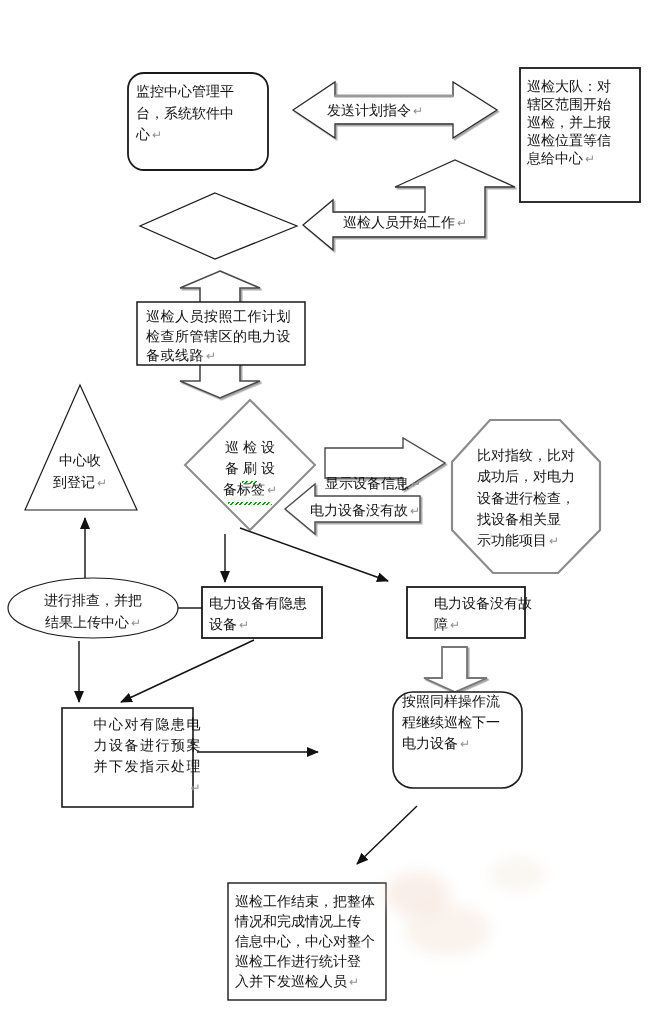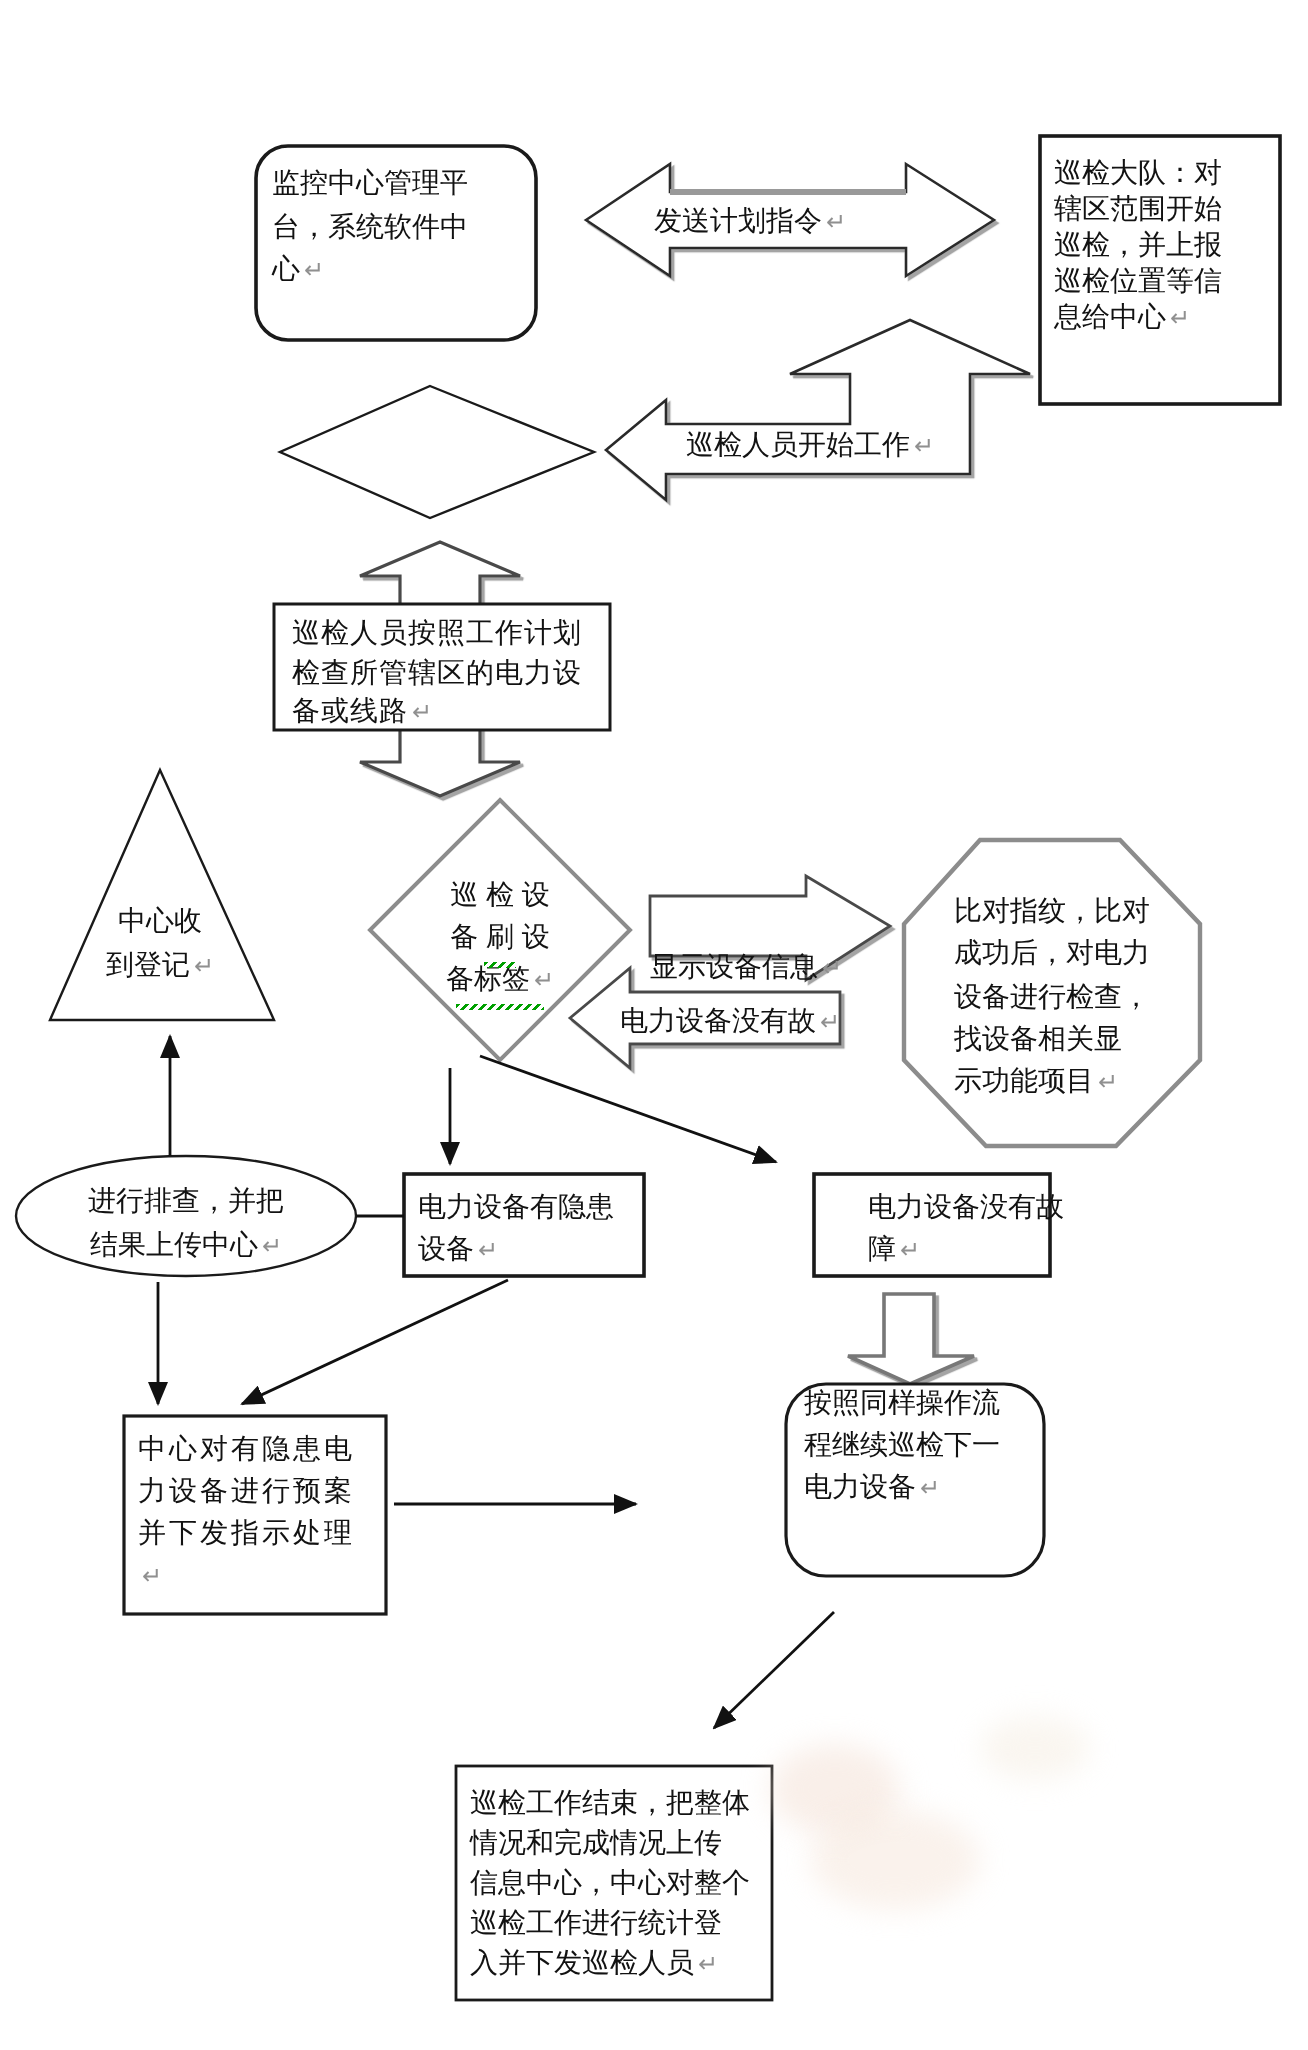--- a/index.html
+++ b/index.html
@@ -115,21 +115,21 @@
 
   <div class="txt ctr" style="left:13px;top:589px;width:160px;line-height:22px;"><span>进行排查，并把
 结果上传中心</span><span class="ret">↵</span></div>
 
   <div class="txt" style="left:209px;top:593px;width:110px;"><span>电力设备有隐患
 设备</span><span class="ret">↵</span></div>
 
   <div class="txt" style="left:414px;top:593px;width:108px;margin-left:20px;"><span>电力设备没有故
 障</span><span class="ret">↵</span></div>
 
-  <div class="txt" style="left:69px;top:714px;width:122px;letter-spacing:1.5px;"><span>中心对有隐患电
+  <div class="txt" style="left:80px;top:714px;width:122px;letter-spacing:1.5px;text-align:right;"><span>中心对有隐患电
 力设备进行预案
 并下发指示处理</span><span class="ret">↵</span></div>
 
   <div class="txt" style="left:402px;top:691px;width:114px;"><span>按照同样操作流
 程继续巡检下一
 电力设备</span><span class="ret">↵</span></div>
 
   <div class="txt" style="left:235px;top:891px;width:148px;line-height:20px;"><span>巡检工作结束，把整体
 情况和完成情况上传
 信息中心，中心对整个

